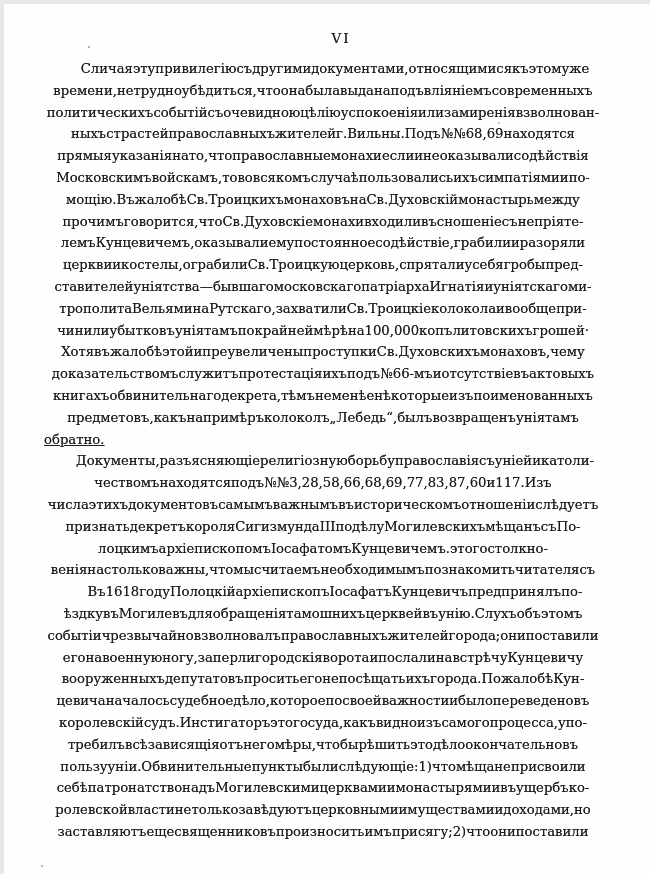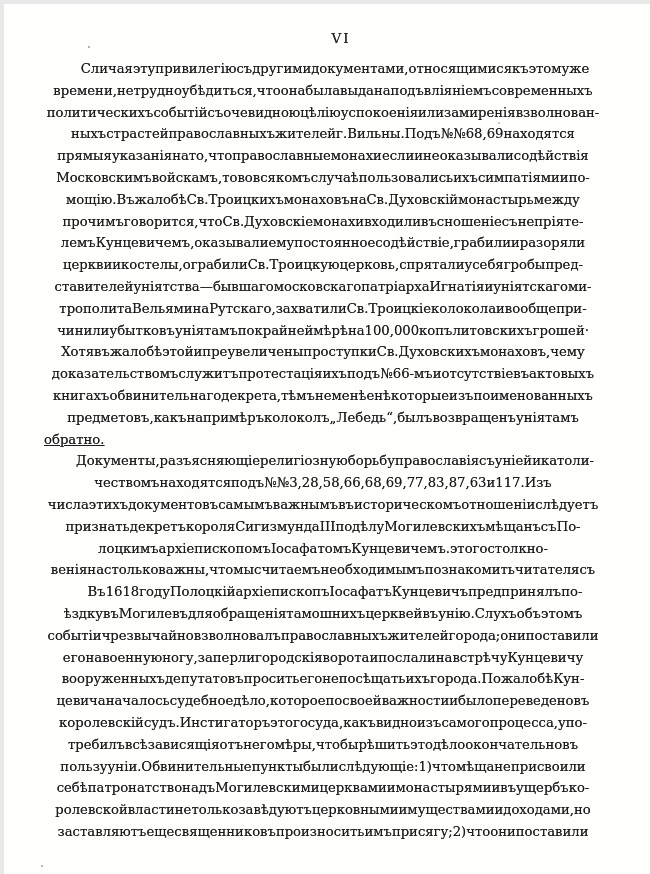--- a/index.html
+++ b/index.html
@@ -296,21 +296,21 @@
         <span>№№</span>
         <span>3,</span>
         <span>28,</span>
         <span>58,</span>
         <span>66,</span>
         <span>68,</span>
         <span>69,</span>
         <span>77,</span>
         <span>83,</span>
         <span>87,</span>
-        <span>63</span>
+        <span>60</span>
         <span>и</span>
         <span>117.</span>
         <span>Изъ</span>
       </div>
       <div class="line">
         <span>числа</span>
         <span>этихъ</span>
         <span>документовъ</span>
         <span>самымъ</span>
         <span>важнымъ</span>

